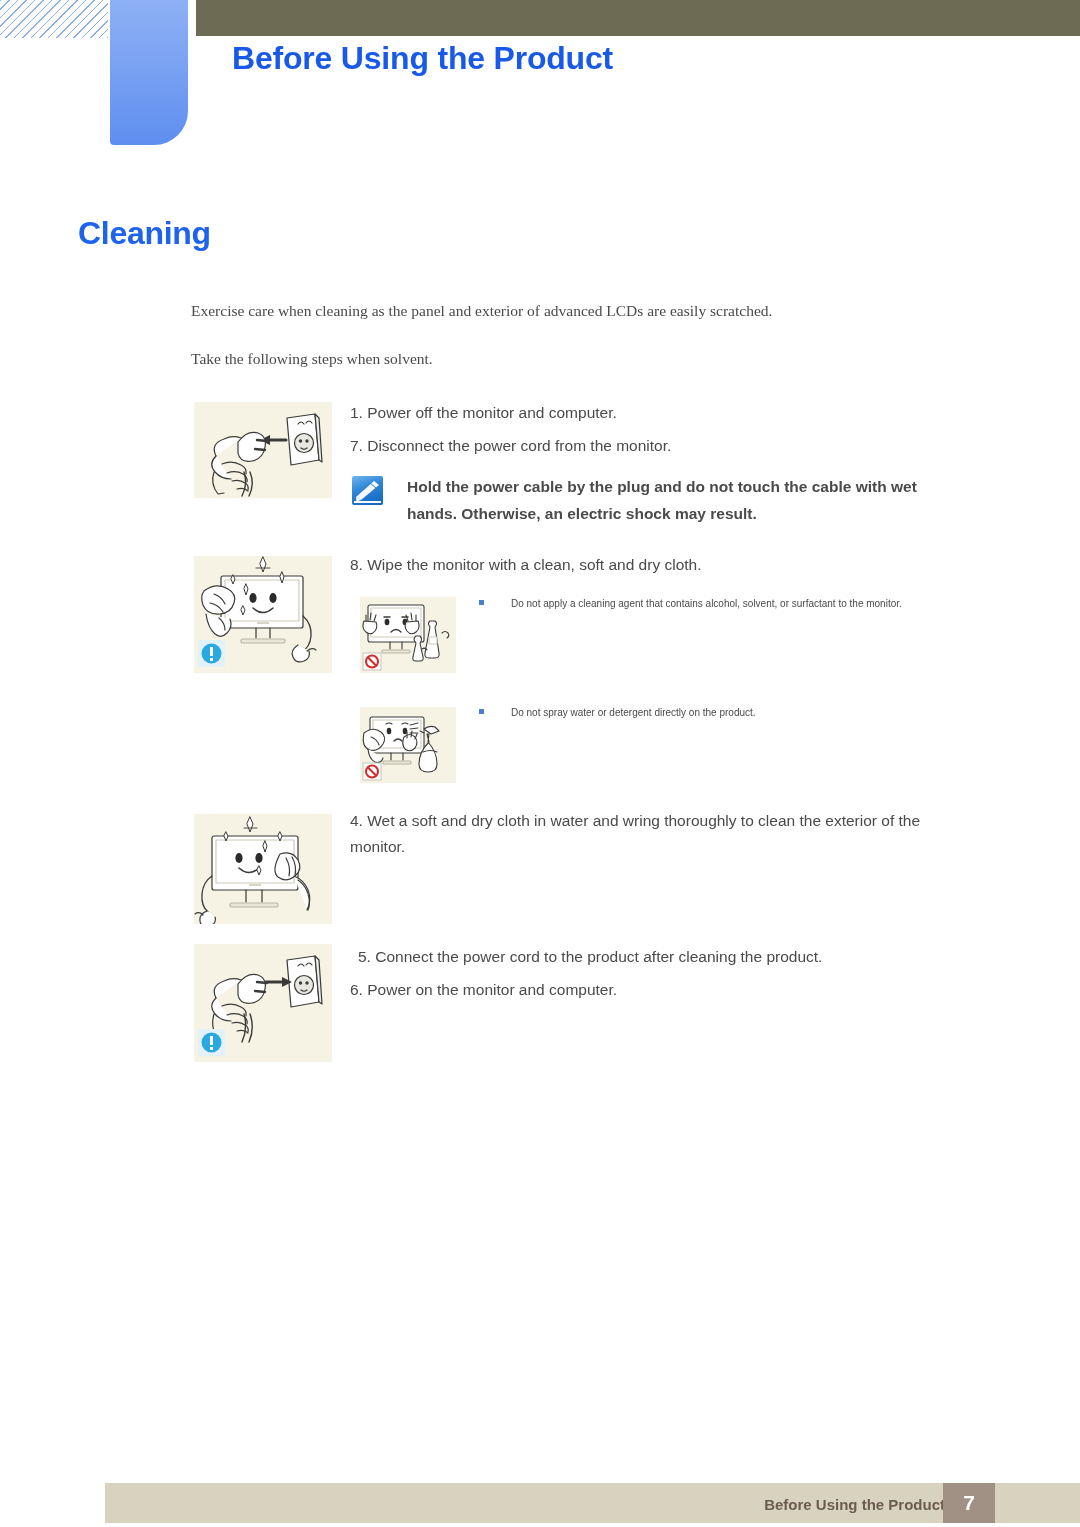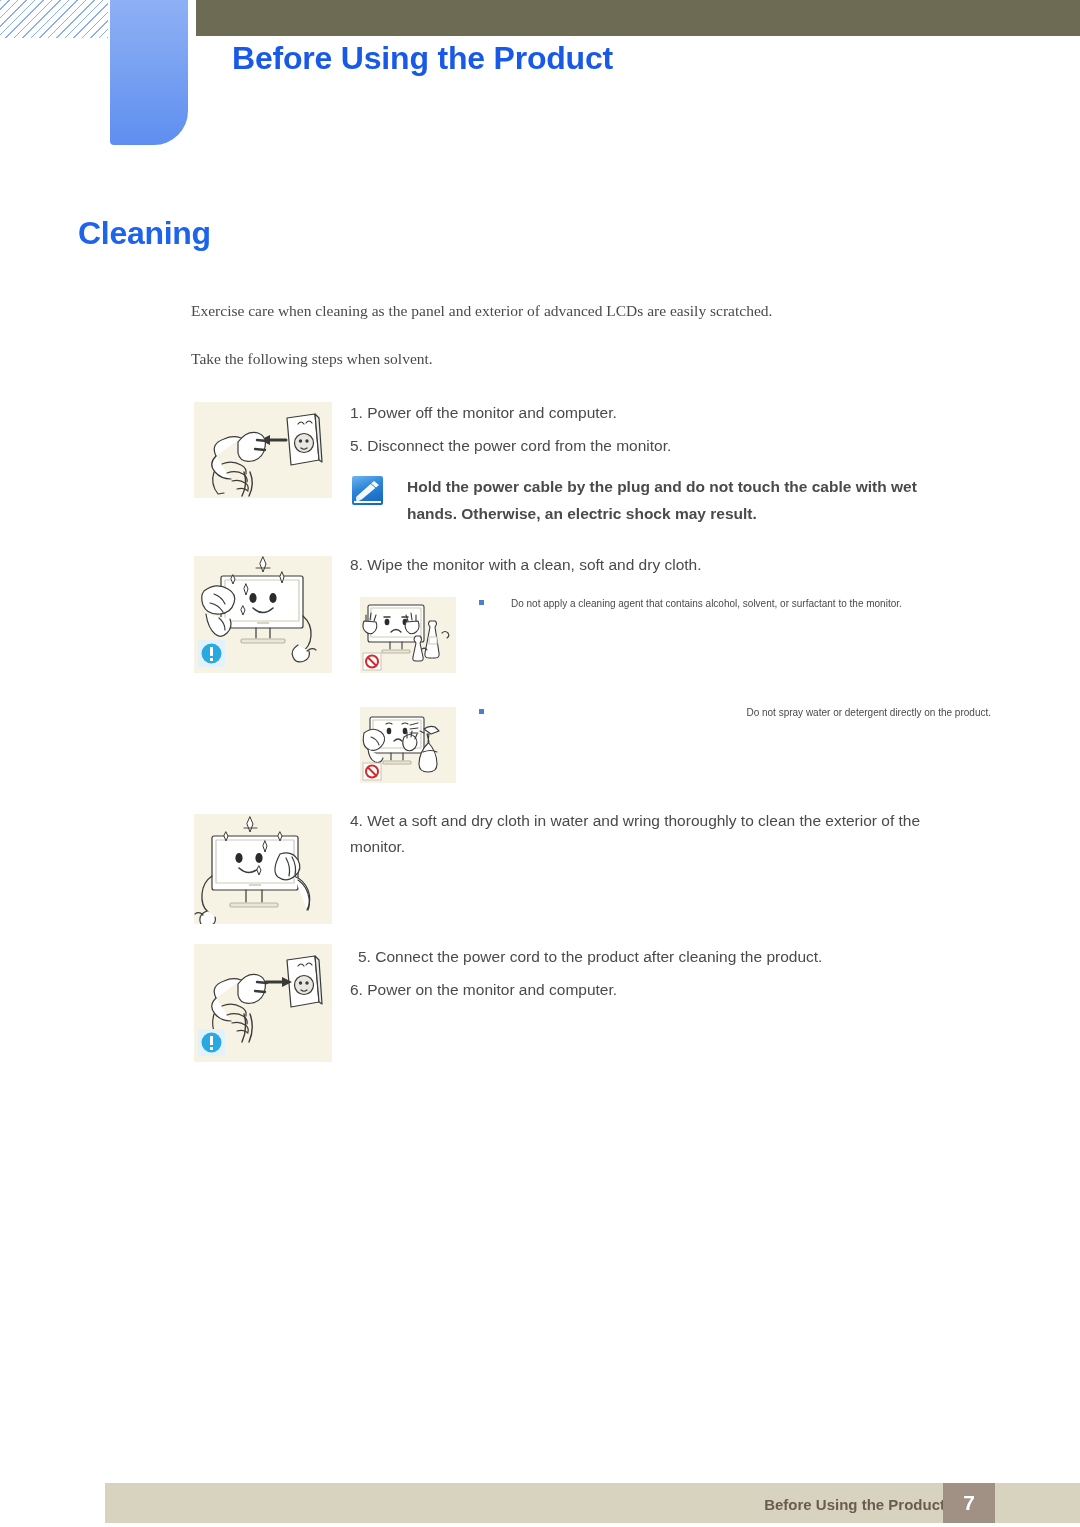--- a/index.html
+++ b/index.html
@@ -120,21 +120,21 @@
     background: #4a7fd4;
   }
   .bullet-text {
     margin-left: 32px;
     color: #4a4a4a;
     font-size: 10px;
     line-height: 28px;
     width: 470px;
   }
   .bullet-1 { left: 479px; top: 590px; width: 500px; }
-  .bullet-2 { left: 479px; top: 699px; width: 500px; text-align: right; }
+  .bullet-2 { left: 479px; top: 699px; width: 500px; }
   .bullet-2 .bullet-text { width: 480px; white-space: nowrap; }
 
   
   .illus {
     position: absolute;
     background: #f6f3e4;
     overflow: hidden;
   }
   .illus svg { display: block; }
   .illus-plug-off { left: 194px; top: 402px;  width: 138px; height: 96px; }
@@ -219,21 +219,21 @@
       <path d="M43 87 q7 -2 11 2"></path>
       <path d="M20 70 q-4 12 4 22 l6 -1"></path>
 
       <path d="M50 70 q4 12 -2 24" stroke-width="1.4"></path>
       <path d="M56 70 q5 12 -1 24" stroke-width="1.4"></path>
     </g>
   </svg>
 </div>
 
 <div class="step step-1">1. Power off the monitor and computer.</div>
-<div class="step step-2">5. Disconnect the power cord from the monitor.</div>
+<div class="step step-2">7. Disconnect the power cord from the monitor.</div>
 
 <div class="note">
   <div class="note-icon">
     <svg width="31" height="29" viewBox="0 0 31 29">
       <rect x="0" y="0" width="31" height="29" fill="none"></rect>
       <path d="M4 21 L22 5 L27 9 L9 24 Z" fill="#ffffff" opacity="0.95"></path>
       <path d="M4 21 L9 24 L4.5 25.5 Z" fill="#ffffff"></path>
       <path d="M2 26 L29 26" stroke="#ffffff" stroke-width="2"></path>
       <path d="M18 7 L24 12" stroke="#2f86d8" stroke-width="1"></path>
     </svg>

